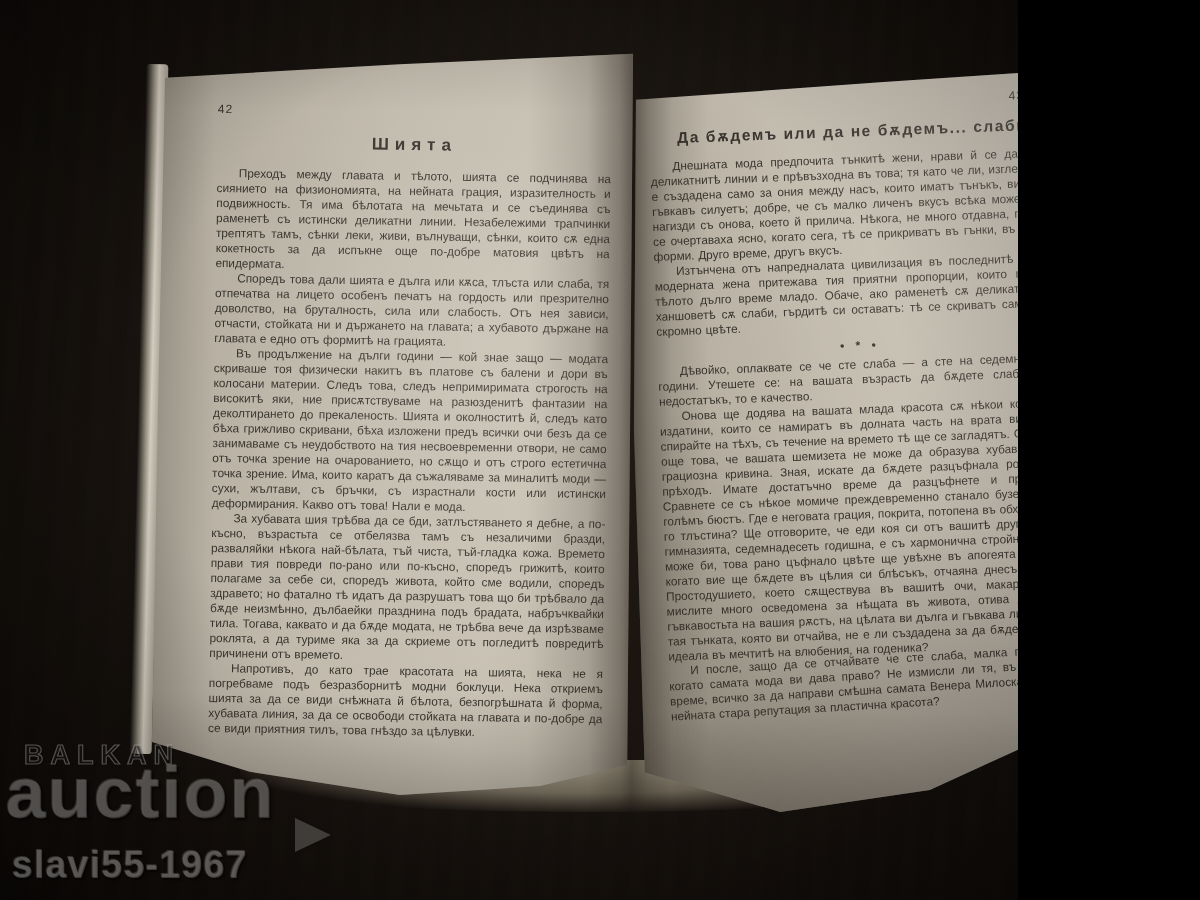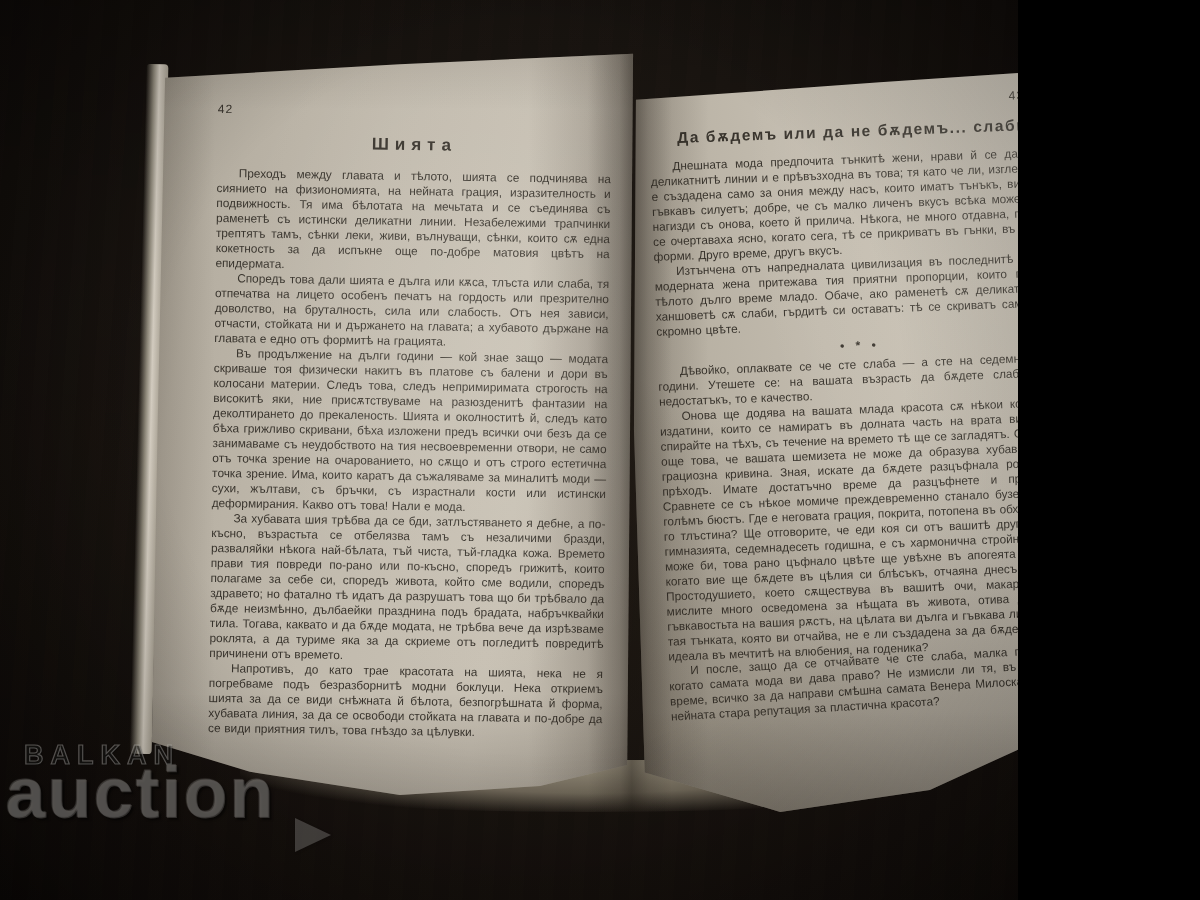--- a/index.html
+++ b/index.html
@@ -156,13 +156,14 @@
     <div class="crease"></div>
     <div class="shade"></div>
   </div>
 
   <div class="spine"></div>
   <div class="vignette"></div>
 
   <div class="wm wm-balkan">BALKAN</div>
   <div class="wm wm-auction">auction</div>
   <div class="wm wm-play"></div>
+  <div class="wm wm-seller">slavi55-1967</div>
 </div>
 
 </body></html>

